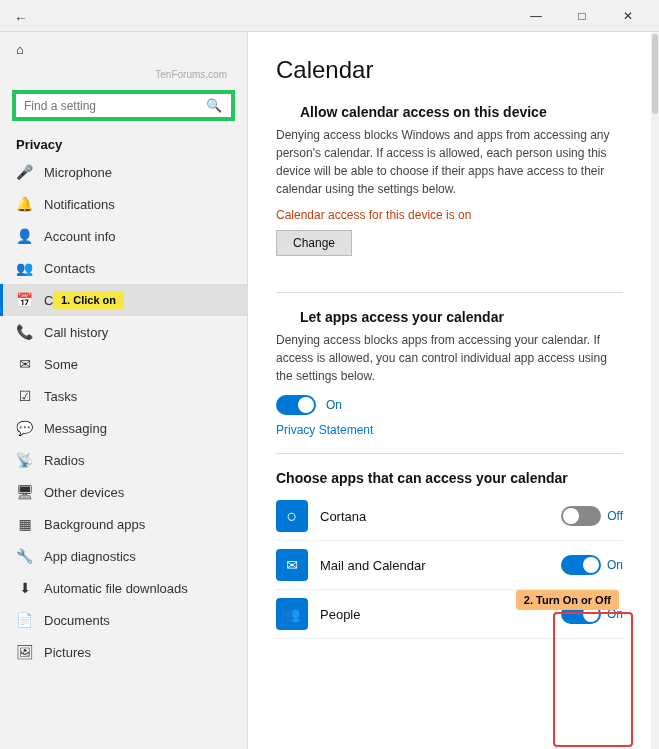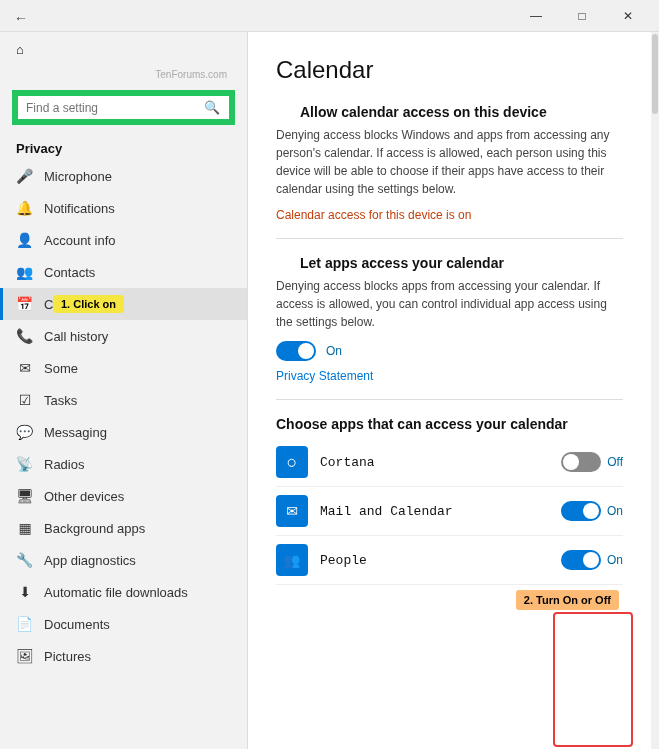--- a/index.html
+++ b/index.html
@@ -49,21 +49,21 @@
       font-size: 10px;
       color: #aaa;
       padding: 2px 20px 6px;
       text-align: right;
     }
     .search-box {
       margin: 4px 12px 8px;
       display: flex;
       align-items: center;
       background: #fff;
-      border: 6px solid #22c55e;
+      border: 4px solid #22c55e;
       padding: 4px 8px;
       gap: 6px;
     }
     .search-box input {
       border: none;
       outline: none;
       font-size: 12px;
       flex: 1;
       background: transparent;
     }
@@ -186,21 +186,21 @@
       display: flex;
       align-items: center;
       justify-content: center;
       margin-right: 12px;
       flex-shrink: 0;
       font-size: 16px;
     }
     .app-icon.cortana { background: #0078d7; color: #fff; }
     .app-icon.mail { background: #0078d7; color: #fff; }
     .app-icon.people { background: #0078d7; color: #fff; }
-    .app-name { flex: 1; font-size: 13px; color: #111; font-family: Liberation Mono, monospace; }
+    .app-name { flex: 1; font-size: 13px; color: #111; }
     .app-toggle-wrap {
       display: flex;
       align-items: center;
       gap: 6px;
     }
 
     
     .sidebar::-webkit-scrollbar, .content::-webkit-scrollbar { width: 8px; }
     .sidebar::-webkit-scrollbar-track, .content::-webkit-scrollbar-track { background: #f2f2f2; }
     .sidebar::-webkit-scrollbar-thumb, .content::-webkit-scrollbar-thumb { background: #bbb; border-radius: 4px; }
@@ -314,20 +314,21 @@
   </div>
 
   <div style="flex:1; display:flex; overflow:hidden; position:relative;">
     <div class="content">
       <div class="content-title">Calendar</div>
 
       
       <div class="section-heading">Allow calendar access on this device</div>
       <div class="section-desc">Denying access blocks Windows and apps from accessing any person's calendar. If access is allowed, each person using this device will be able to choose if their apps have access to their calendar using the settings below.</div>
       <div class="status-text">Calendar access for this device is on</div>
+      <button class="change-btn">Change</button>
 
       <div class="divider"></div>
 
       
       <div class="section-heading">Let apps access your calendar</div>
       <div class="section-desc">Denying access blocks apps from accessing your calendar. If access is allowed, you can control individual app access using the settings below.</div>
       <div class="toggle-row">
         <div class="toggle on">
           <div class="toggle-knob"></div>
         </div>

